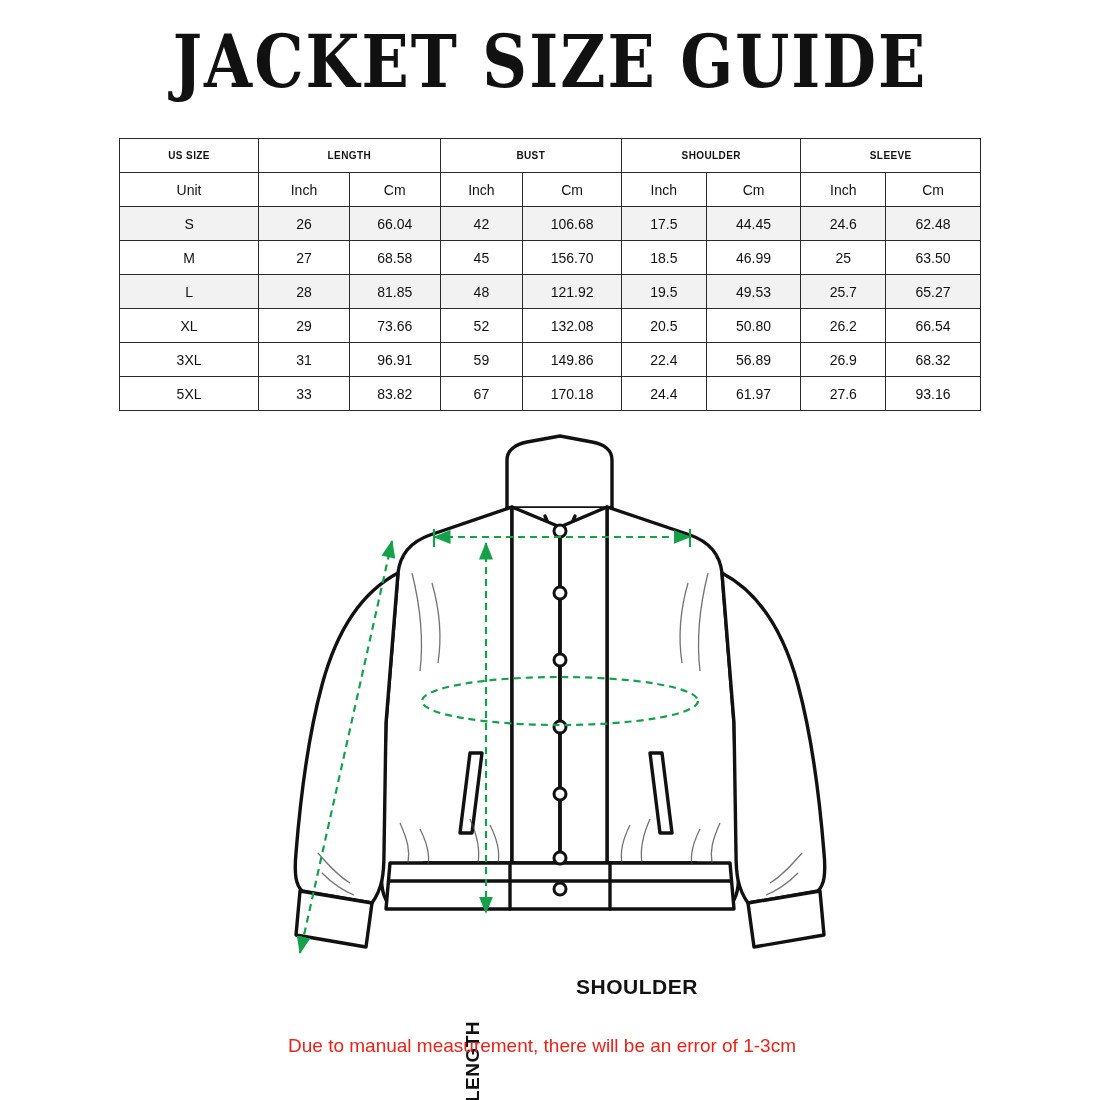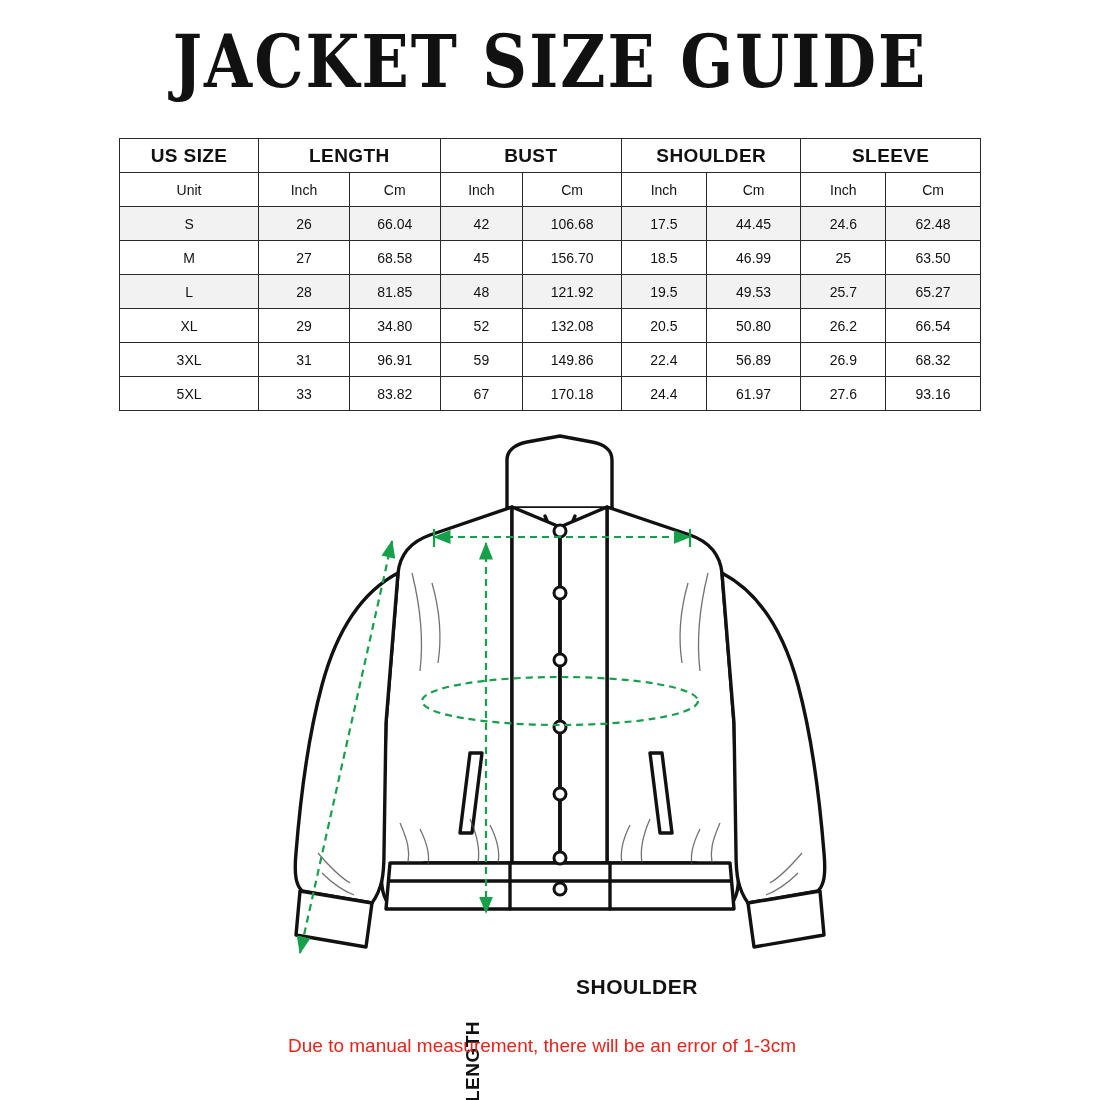--- a/index.html
+++ b/index.html
@@ -45,21 +45,21 @@
   table.size-table td {
     border: 1px solid #2a2a2a;
     text-align: center;
     font-size: 14px;
     height: 33px;
     padding: 0 2px;
     color: #111111;
   }
   table.size-table th {
     font-weight: bold;
-    font-size: 19px;
+    font-size: 10px;
     letter-spacing: .4px;
   }
   table.size-table td.sizecol {
     font-size: 14px;
   }
   tr.shaded td, tr.shaded th {
     background: #f2f2f2;
   }
   td.unit-cell {
     font-size: 13.5px;
@@ -165,21 +165,21 @@
         <td>48</td>
         <td>121.92</td>
         <td>19.5</td>
         <td>49.53</td>
         <td>25.7</td>
         <td>65.27</td>
       </tr>
       <tr>
         <td class="sizecol">XL</td>
         <td>29</td>
-        <td>34.80</td>
+        <td>73.66</td>
         <td>52</td>
         <td>132.08</td>
         <td>20.5</td>
         <td>50.80</td>
         <td>26.2</td>
         <td>66.54</td>
       </tr>
       <tr>
         <td class="sizecol">3XL</td>
         <td>31</td>

